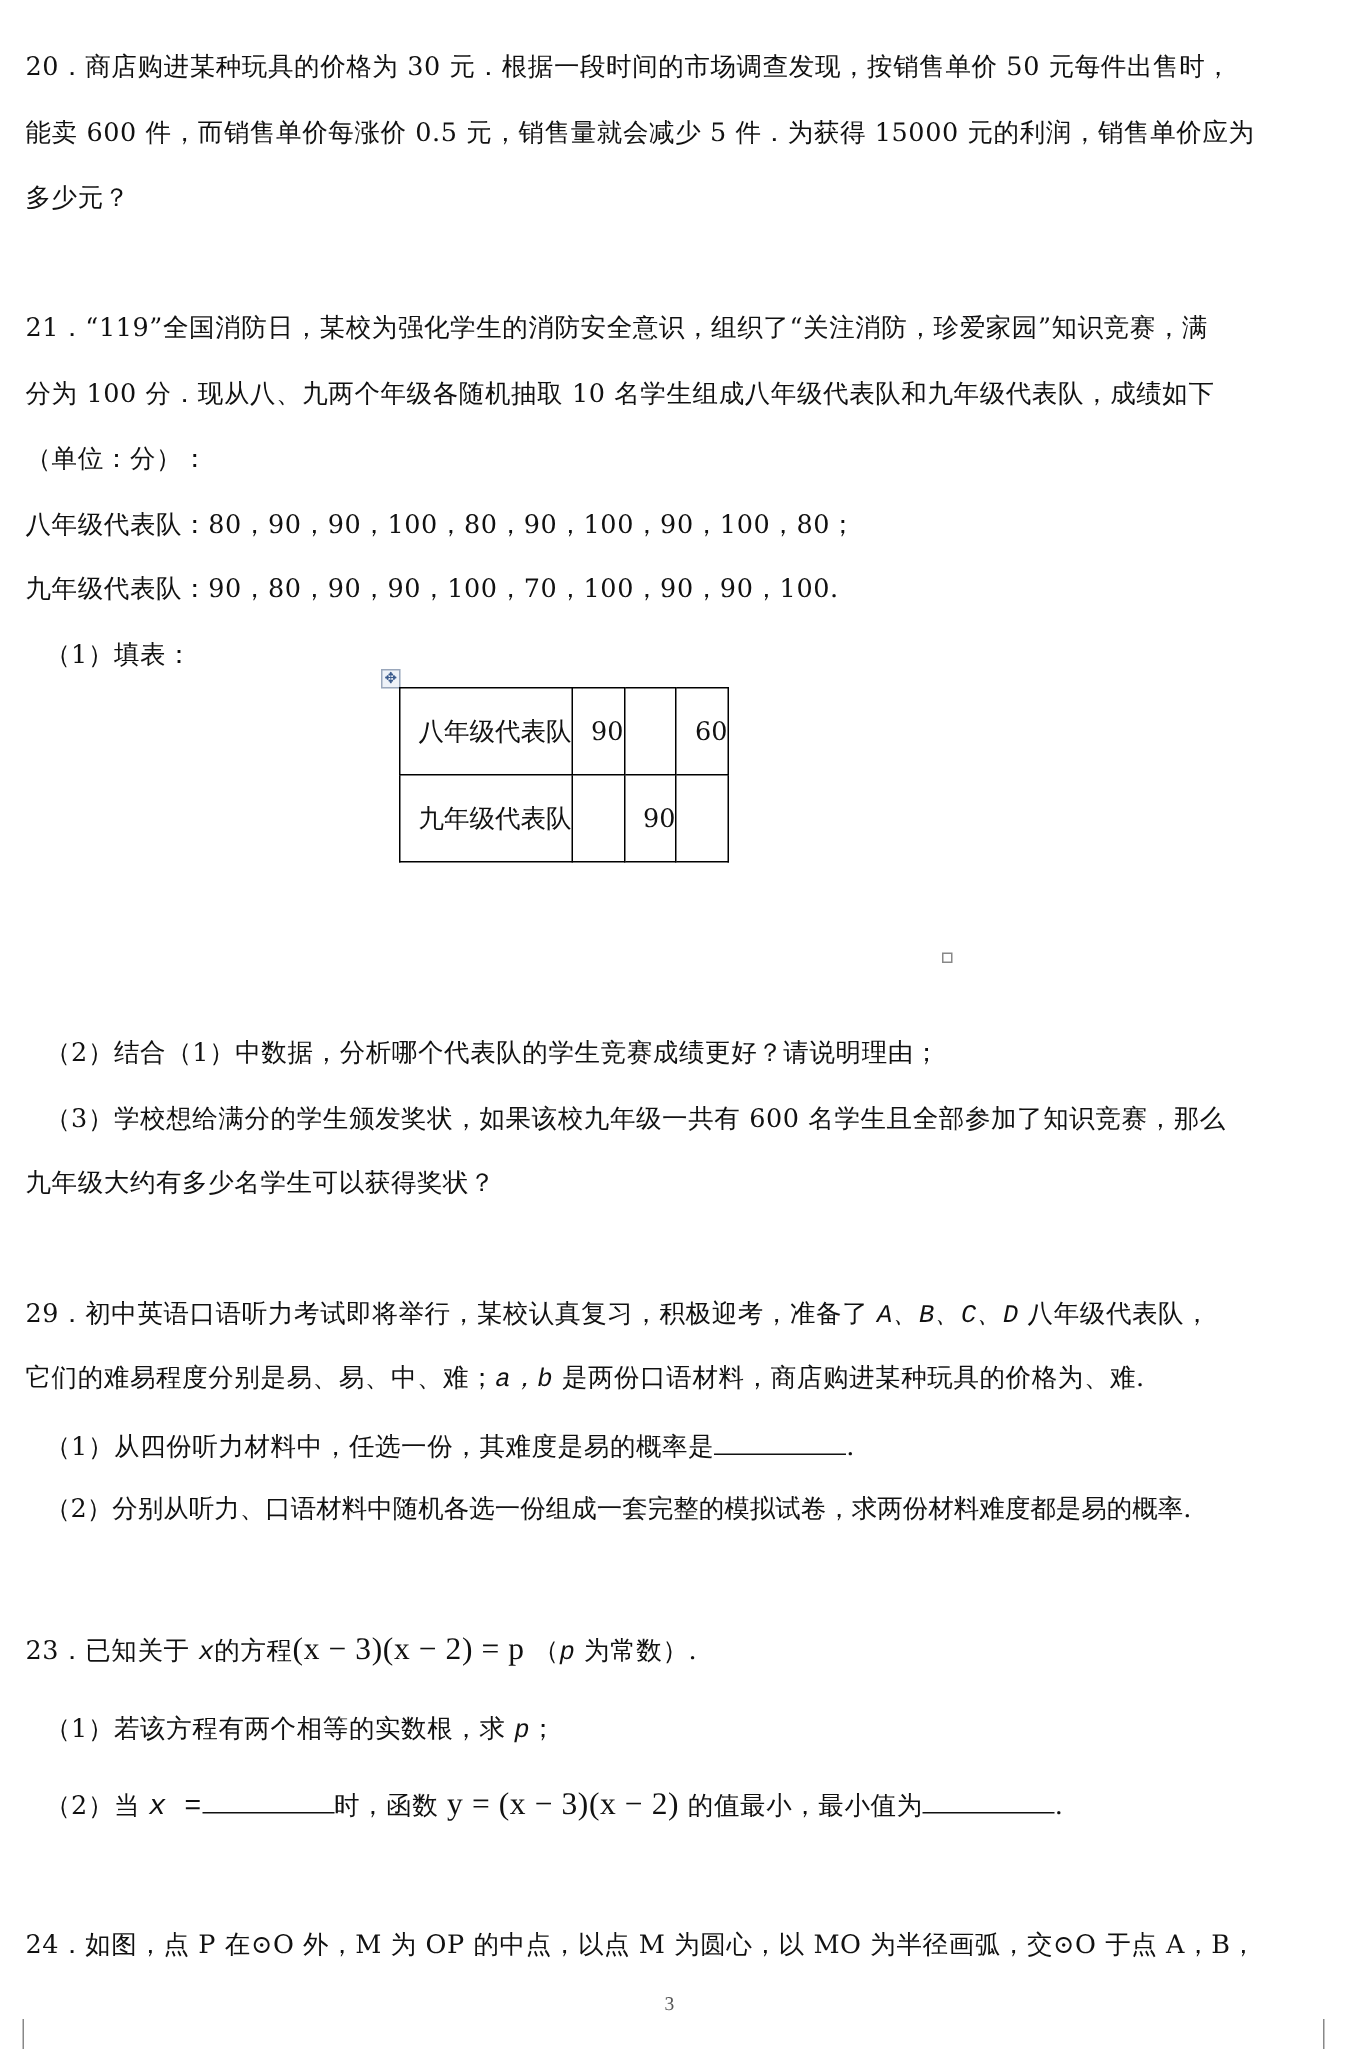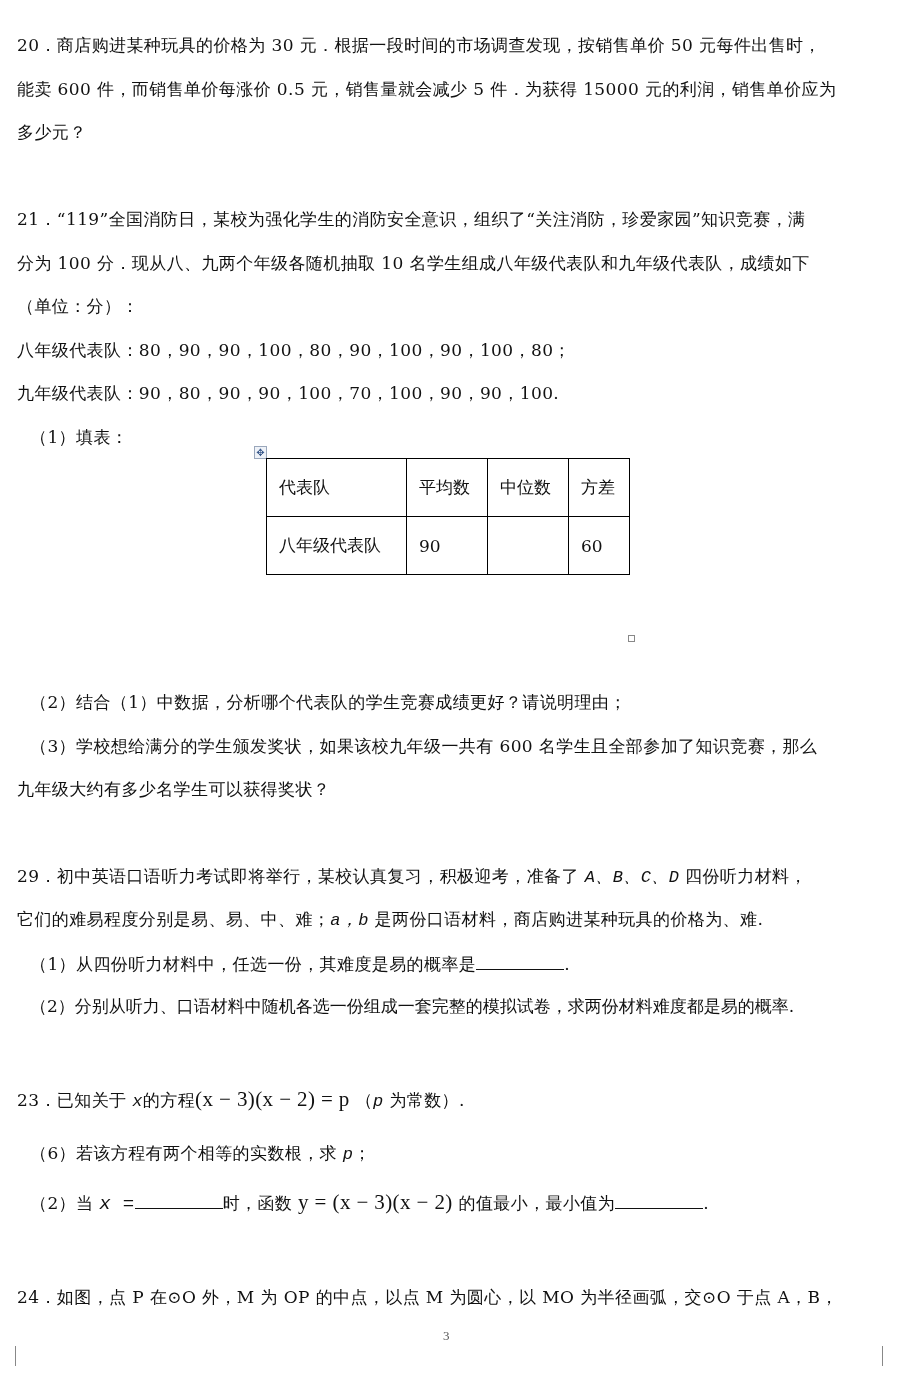--- a/index.html
+++ b/index.html
@@ -40,57 +40,57 @@
 <div class="line" style="top:207px">21．“119”全国消防日，某校为强化学生的消防安全意识，组织了“关注消防，珍爱家园”知识竞赛，满</div>
 <div class="line" style="top:251px">分为 100 分．现从八、九两个年级各随机抽取 10 名学生组成八年级代表队和九年级代表队，成绩如下</div>
 <div class="line" style="top:294px">（单位：分）：</div>
 <div class="line" style="top:338px">八年级代表队：80，90，90，100，80，90，100，90，100，80；</div>
 <div class="line" style="top:381px">九年级代表队：90，80，90，90，100，70，100，90，90，100.</div>
 <div class="line indent" style="top:425px">（1）填表：</div>
 
 <div class="handle-move">✥</div>
 <table class="fill">
   <tbody>
-      <tr>
-    <td style="width:127px">代表队</td>
-    <td style="width:68px">平均数</td>
-    <td style="width:68px">中位数</td>
-    <td style="width:48px">方差</td>
-  </tr>
   <tr>
     <td>八年级代表队</td>
     <td>90</td>
     <td></td>
     <td>60</td>
+  </tr>
+  <tr>
+    <td>九年级代表队</td>
+    <td></td>
+    <td>90</td>
+    <td></td>
   </tr>
 </tbody>
   </table>
 <div class="handle-resize"></div>
 
 <div class="line indent" style="top:690px">（2）结合（1）中数据，分析哪个代表队的学生竞赛成绩更好？请说明理由；</div>
 <div class="line indent" style="top:734px">（3）学校想给满分的学生颁发奖状，如果该校九年级一共有 600 名学生且全部参加了知识竞赛，那么</div>
 <div class="line" style="top:777px">九年级大约有多少名学生可以获得奖状？</div>
 
 <div class="line" style="top:864px">
-  <span>29．初中英语口语听力考试即将举行，某校认真复习，积极迎考，准备了 </span><span class="math">A、B、C、D</span><span> 四份听力材料，</span>
+  <span>29．初中英语口语听力考试即将举行，某校认真复习，积极迎考，准备了 </span><span class="math">A、B、C、D</span><span> 八年级代表队，</span>
 </div>
 <div class="line" style="top:907px">
   <span>它们的难易程度分别是易、易、中、难；</span><span class="math">a，b</span><span> 是两份口语材料，商店购进某种玩具的价格为、难.</span>
 </div>
 <div class="line indent" style="top:951px">
   <span>（1）从四份听力材料中，任选一份，其难度是易的概率是</span><span class="blank" style="width:88px"></span><span>.</span>
 </div>
 <div class="line indent" style="top:994px; letter-spacing:0">（2）分别从听力、口语材料中随机各选一份组成一套完整的模拟试卷，求两份材料难度都是易的概率.</div>
 
 <div class="line" style="top:1087px">
   <span>23．已知关于 </span><span class="math">x</span><span>的方程</span><span class="math-big">(x − 3)(x − 2) = p</span>
   <span>（</span><span class="math">p</span><span> 为常数）.</span>
 </div>
 <div class="line indent" style="top:1141px">
-  <span>（6）若该方程有两个相等的实数根，求 </span><span class="math">p</span><span>；</span>
+  <span>（1）若该方程有两个相等的实数根，求 </span><span class="math">p</span><span>；</span>
 </div>
 <div class="line indent" style="top:1190px">
   <span>（2）当 </span><span class="math" style="font-size:19px">x =</span><span class="blank" style="width:88px"></span><span>时，函数 </span><span class="math-big">y = (x − 3)(x − 2)</span><span> 的值最小，最小值为</span><span class="blank" style="width:88px"></span><span>.</span>
 </div>
 
 <div class="line" style="top:1285px">24．如图，点 P 在⊙O 外，M 为 OP 的中点，以点 M 为圆心，以 MO 为半径画弧，交⊙O 于点 A，B，</div>
 
 <div class="page-num">3</div>
 <div class="corner" style="left:15px"></div>
 <div class="corner" style="left:882px"></div>

